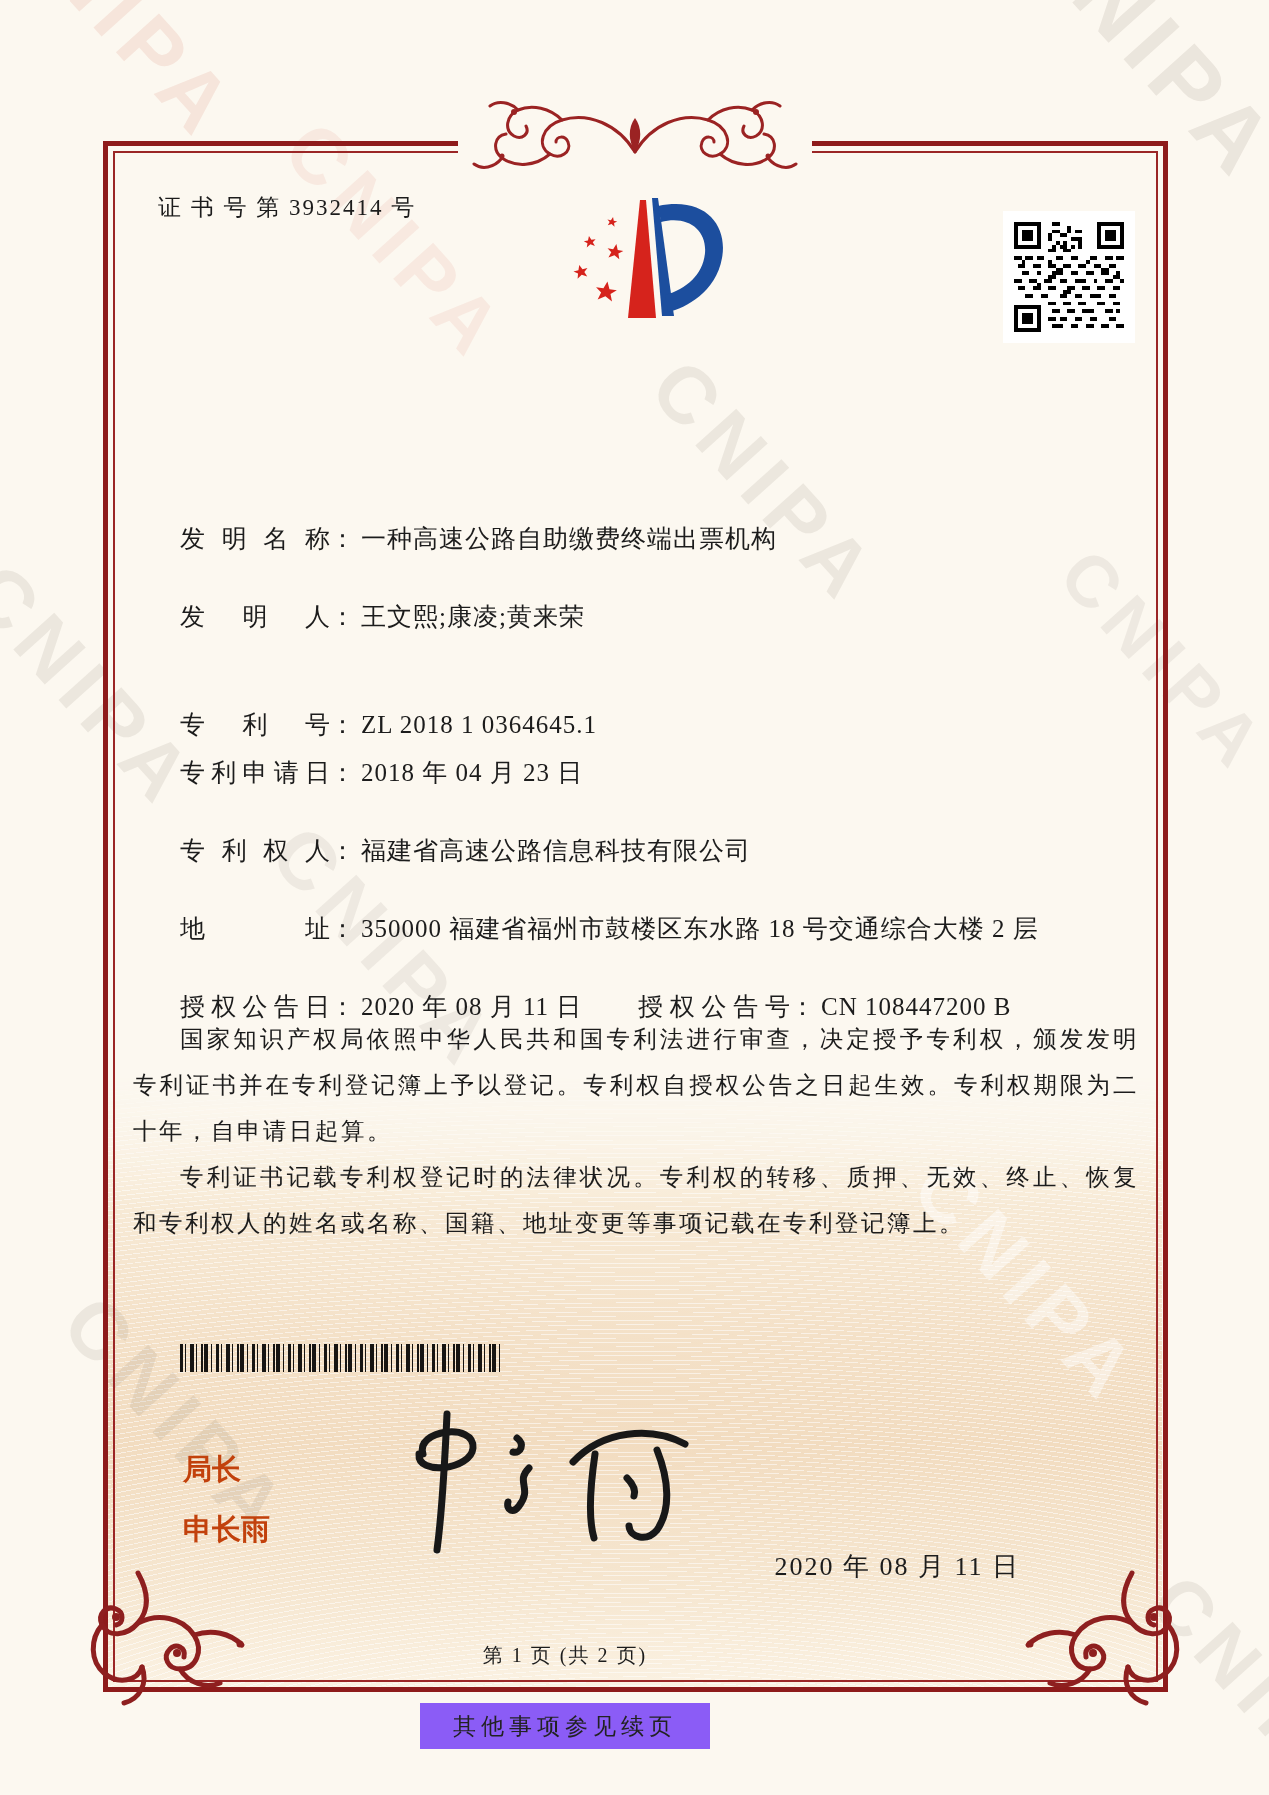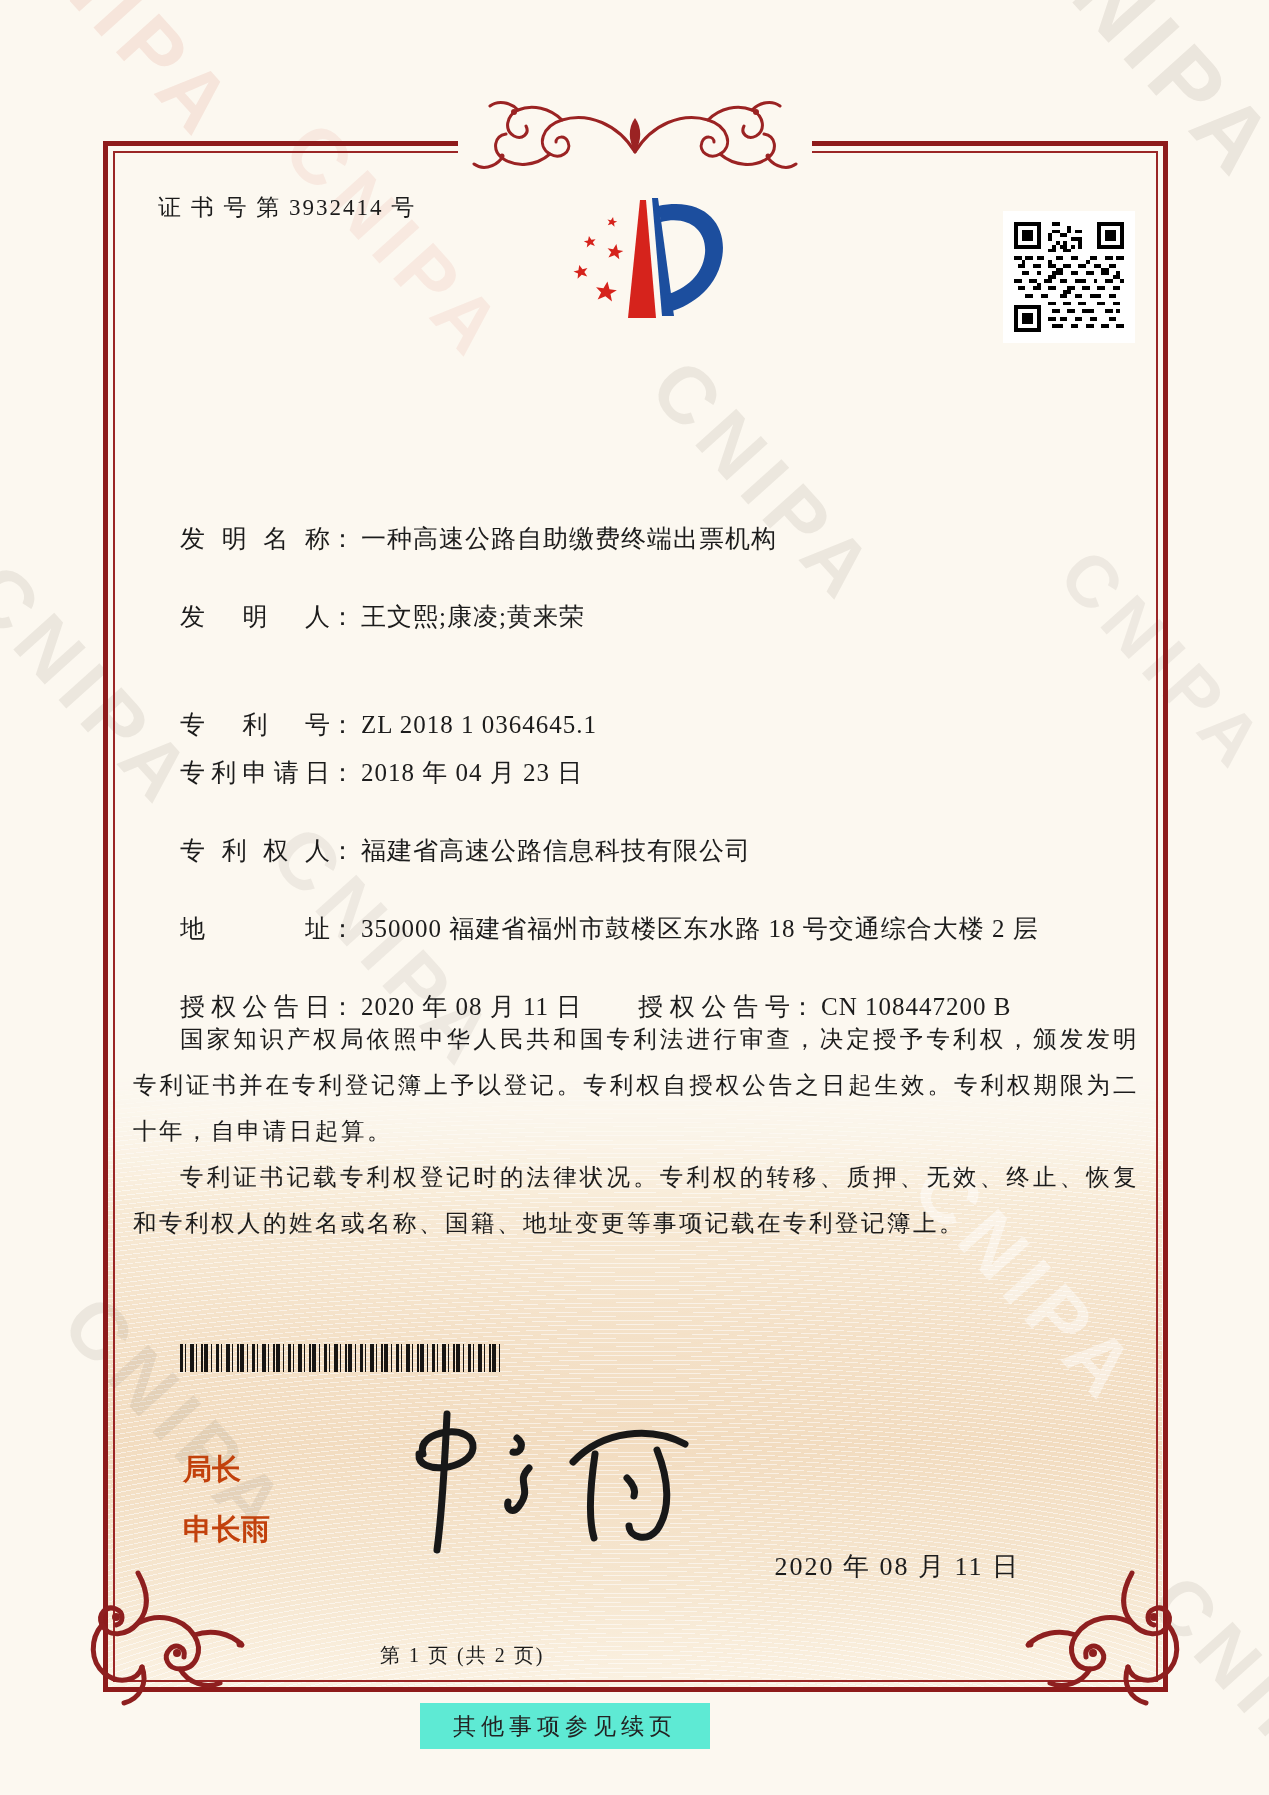--- a/index.html
+++ b/index.html
@@ -74,25 +74,25 @@
       #171513 31px 32px, transparent 32px 36px);
   }
   
   .signer{position:absolute;left:183px;top:1450px;
           font-family:"Liberation Sans","DejaVu Sans",sans-serif;
           font-weight:bold;font-size:29px;color:#c2410c;}
   .signer .name{margin-top:20px;}
   .signature{position:absolute;left:345px;top:1408px;width:380px;height:170px;}
   .sign-date{position:absolute;left:690px;top:1549px;width:330px;text-align:right;
              font-size:26px;letter-spacing:2px;}
-  .pagination{position:absolute;left:380px;top:1642px;width:370px;
+  .pagination{position:absolute;left:380px;top:1642px;width:370px;text-align:center;
               font-size:20px;letter-spacing:2px;}
   .footer-note{
     position:absolute;left:420px;top:1703px;width:290px;height:46px;
-    background:#5eead4;display:flex;align-items:center;justify-content:center;
+    background:#8b5cf6;display:flex;align-items:center;justify-content:center;
     font-size:23px;letter-spacing:5px;color:#222;
   }
 </style>
 </head>
 <body>
 
 <div class="page">
 
   <div class="band"></div>
 

